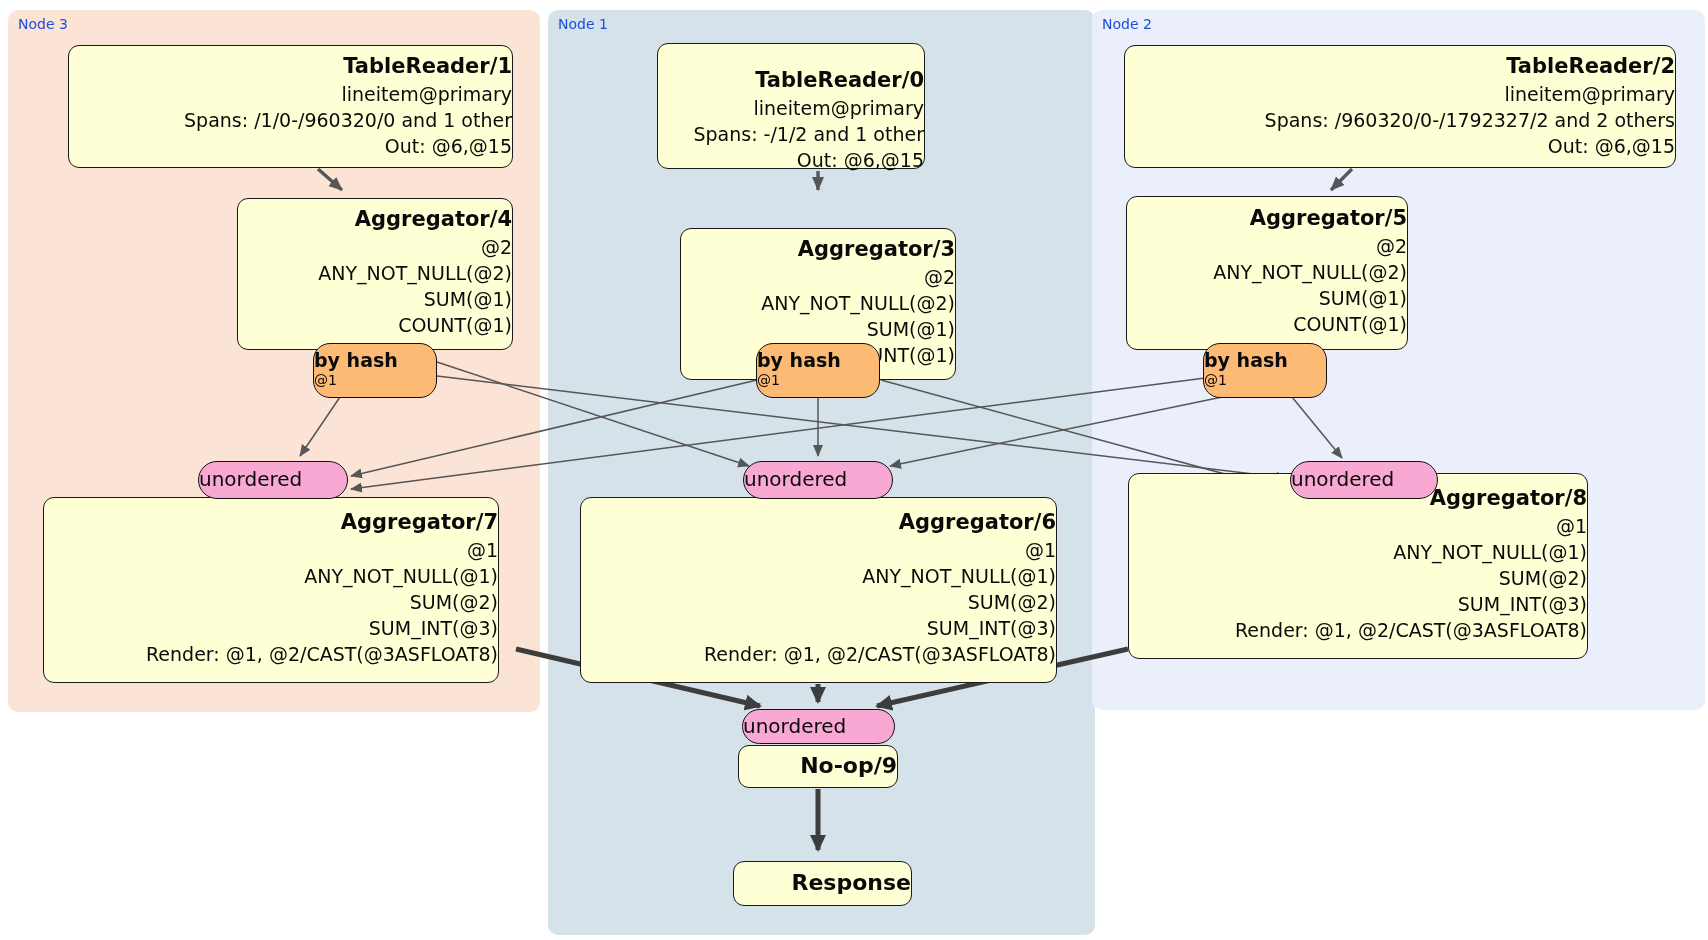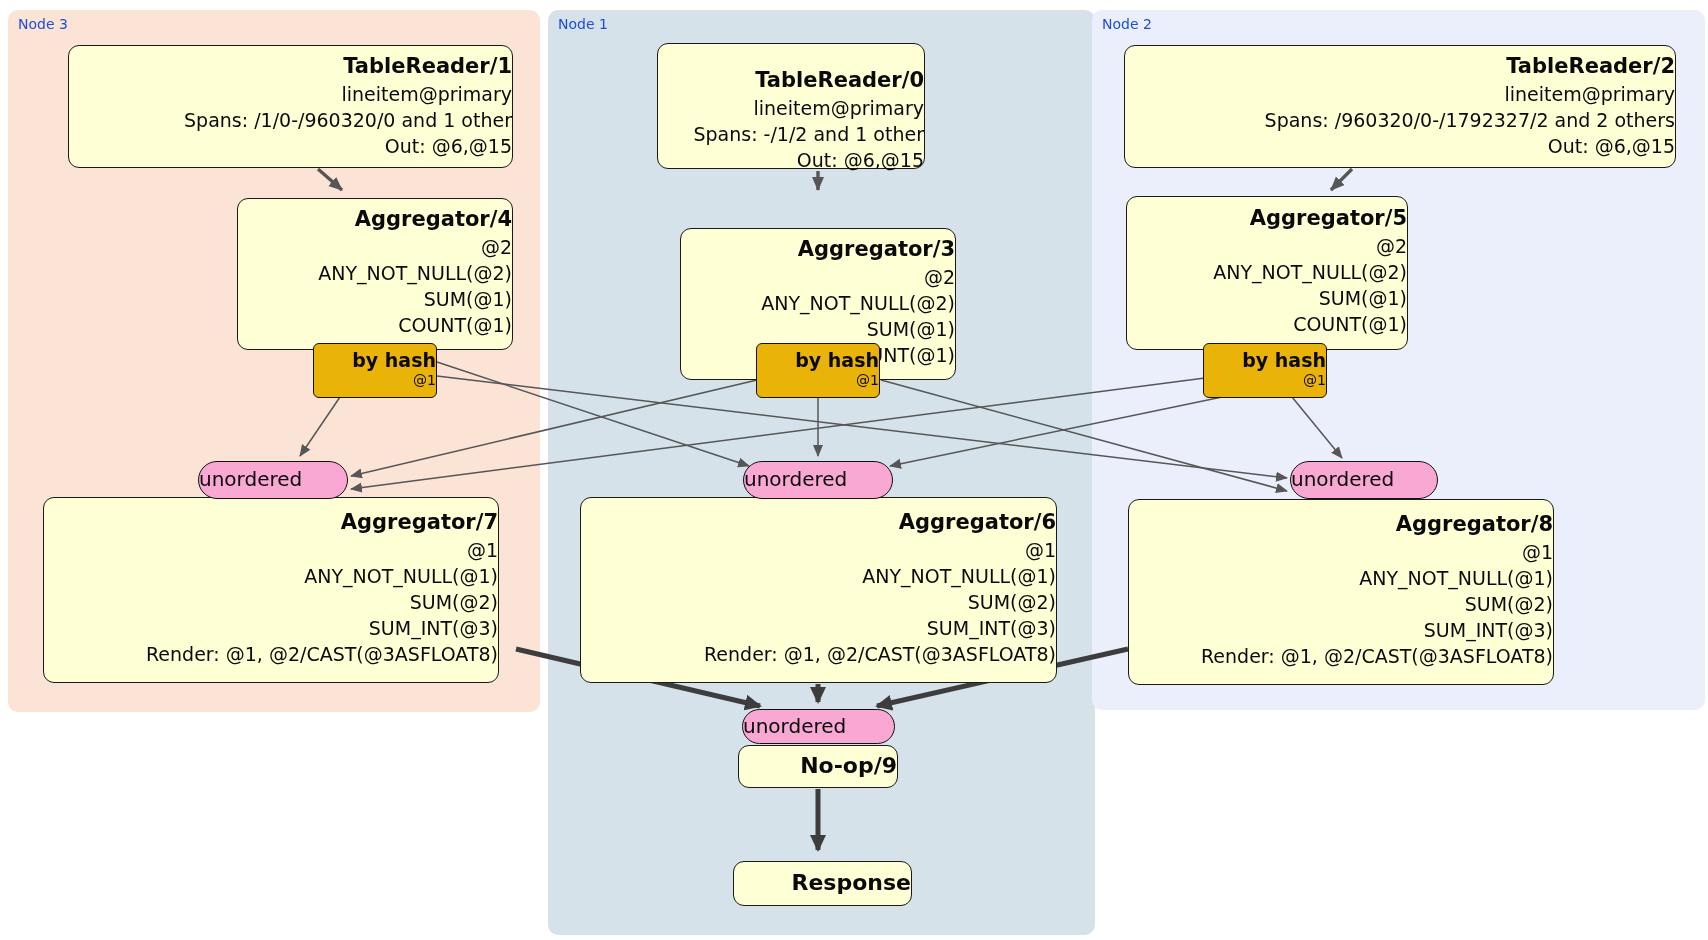--- a/index.html
+++ b/index.html
@@ -14,22 +14,22 @@
   .pbox{
     position:absolute;z-index:2;box-sizing:border-box;
     background:#ffffd6;border:1.6px solid #1a1a1a;border-radius:11px;
     text-align:right;white-space:nowrap;overflow:visible;
   }
   .pbox .title{font-weight:bold;font-size:21px;line-height:30px;}
   .pbox .bline{font-size:19px;line-height:26px;}
   .pbox.small-title .title{font-size:22px;padding-left:14px;}
   .router{
     position:absolute;z-index:3;box-sizing:border-box;
-    background:#eab308;border:1.4px solid #111;border-radius:6px;
-    text-align:right;white-space:nowrap;
+    background:#fdba74;border:1.4px solid #111;border-radius:17px;
+    text-align:left;white-space:nowrap;
   }
   .router .rtitle{font-weight:bold;font-size:19px;line-height:24px;margin-top:4px;}
   .router .rsub{font-size:14px;line-height:17px;}
   .sync{
     position:absolute;z-index:3;box-sizing:border-box;
     background:#f9a8d4;border:1.4px solid #111;border-radius:19px;
     text-align:left;font-weight:normal;font-size:20px;white-space:nowrap;
   }
 </style>
 </head>
@@ -168,21 +168,21 @@
     <div class="bline">COUNT(@1)</div>
   </div>
 
   <div class="router" style="left:1203px;top:343px;width:124px;height:55px;">
     <div class="rtitle">by hash</div>
     <div class="rsub">@1</div>
   </div>
 
   <div class="sync" style="left:1290px;top:461px;width:148px;height:38px;line-height:35px;"><span>unordered</span></div>
 
-  <div class="pbox" style="left:1128px;top:499px;width:426px;height:186px;padding-top:9px;">
+  <div class="pbox" style="left:1128px;top:473px;width:460px;height:186px;padding-top:9px;">
     <div class="title">Aggregator/8</div>
     <div class="bline">@1</div>
     <div class="bline">ANY_NOT_NULL(@1)</div>
     <div class="bline">SUM(@2)</div>
     <div class="bline">SUM_INT(@3)</div>
     <div class="bline">Render: @1, @2/CAST(@3ASFLOAT8)</div>
   </div>
 
 </div>
 

